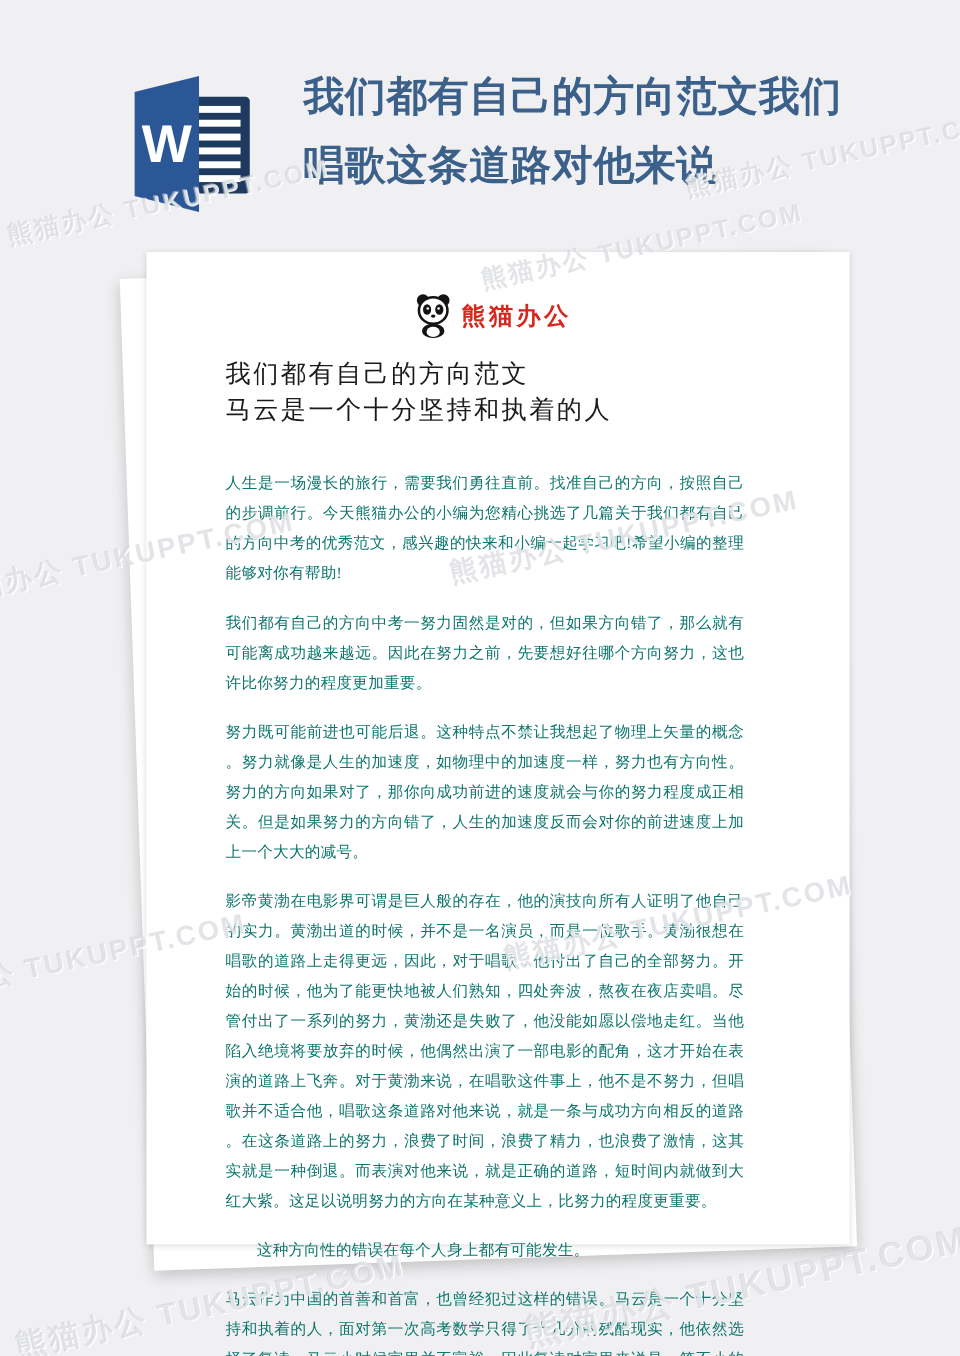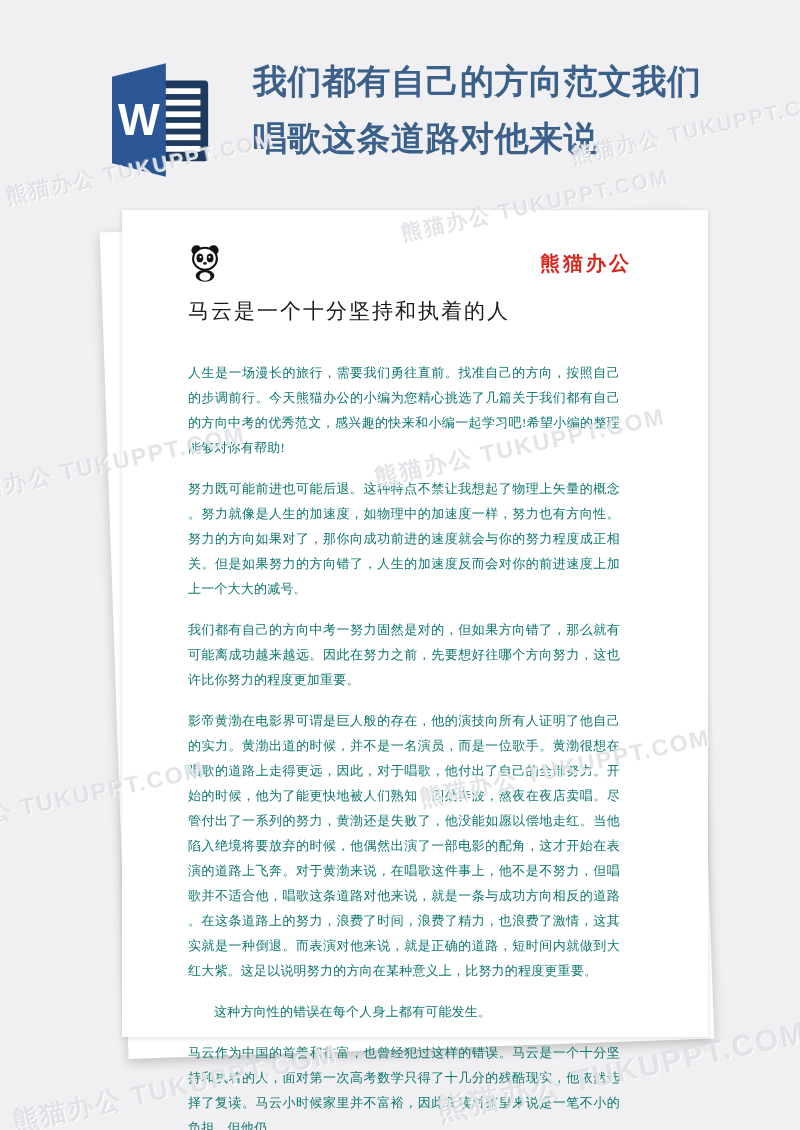--- a/index.html
+++ b/index.html
@@ -25,21 +25,21 @@
     left:114px;top:222px;z-index:0;
     transform:rotate(-2deg);
     box-shadow:0 4px 12px rgba(0,0,0,0.20);
   }
   .page.front{
     left:122px;top:210px;z-index:1;
     padding:32px 88px 0 66px;
     box-shadow:0 1px 5px rgba(0,0,0,0.14);
   }
   .logo-row{
-    display:flex;justify-content:space-between;align-items:center;
+    display:flex;justify-content:center;align-items:center;
     gap:7px;height:42px;margin-right:-12px;
   }
   .panda-icon{width:34px;height:40px;flex:0 0 auto;}
   .logo-text{
     font-family:"Liberation Sans","DejaVu Sans",sans-serif;
     font-size:20px;font-weight:bold;letter-spacing:3px;
     color:var(--logo-red,#d7281e);
   }
   .doc-title{
     font-size:21px;line-height:30px;color:#1b1b1b;
@@ -101,26 +101,27 @@
         <ellipse cx="26" cy="16" rx="4" ry="5.2" fill="#141414"></ellipse>
         <circle cx="14.7" cy="15" r="1.3" fill="#ffffff"></circle>
         <circle cx="25.3" cy="15" r="1.3" fill="#ffffff"></circle>
         <ellipse cx="20" cy="22.5" rx="2.2" ry="1.6" fill="#141414"></ellipse>
         <ellipse cx="20" cy="37" rx="11" ry="7" fill="#141414"></ellipse>
         <ellipse cx="20" cy="38" rx="6.5" ry="5" fill="#ffffff"></ellipse>
       </svg>
       <span class="logo-text">熊猫办公</span>
     </div>
     <div class="doc-title">
+      <div>我们都有自己的方向范文</div>
       <div>马云是一个十分坚持和执着的人</div>
     </div>
     <div class="doc-body">
         <p class="para">人生是一场漫长的旅行，需要我们勇往直前。找准自己的方向，按照自己的步调前行。今天熊猫办公的小编为您精心挑选了几篇关于我们都有自己的方向中考的优秀范文，感兴趣的快来和小编一起学习吧!希望小编的整理能够对你有帮助!</p>
+        <p class="para">我们都有自己的方向中考一努力固然是对的，但如果方向错了，那么就有可能离成功越来越远。因此在努力之前，先要想好往哪个方向努力，这也许比你努力的程度更加重要。</p>
         <p class="para">努力既可能前进也可能后退。这种特点不禁让我想起了物理上矢量的概念。努力就像是人生的加速度，如物理中的加速度一样，努力也有方向性。努力的方向如果对了，那你向成功前进的速度就会与你的努力程度成正相关。但是如果努力的方向错了，人生的加速度反而会对你的前进速度上加上一个大大的减号。</p>
-        <p class="para">我们都有自己的方向中考一努力固然是对的，但如果方向错了，那么就有可能离成功越来越远。因此在努力之前，先要想好往哪个方向努力，这也许比你努力的程度更加重要。</p>
         <p class="para">影帝黄渤在电影界可谓是巨人般的存在，他的演技向所有人证明了他自己的实力。黄渤出道的时候，并不是一名演员，而是一位歌手。黄渤很想在唱歌的道路上走得更远，因此，对于唱歌，他付出了自己的全部努力。开始的时候，他为了能更快地被人们熟知，四处奔波，熬夜在夜店卖唱。尽管付出了一系列的努力，黄渤还是失败了，他没能如愿以偿地走红。当他陷入绝境将要放弃的时候，他偶然出演了一部电影的配角，这才开始在表演的道路上飞奔。对于黄渤来说，在唱歌这件事上，他不是不努力，但唱歌并不适合他，唱歌这条道路对他来说，就是一条与成功方向相反的道路。在这条道路上的努力，浪费了时间，浪费了精力，也浪费了激情，这其实就是一种倒退。而表演对他来说，就是正确的道路，短时间内就做到大红大紫。这足以说明努力的方向在某种意义上，比努力的程度更重要。</p>
         <p class="para indent">这种方向性的错误在每个人身上都有可能发生。</p>
         <p class="para">马云作为中国的首善和首富，也曾经犯过这样的错误。马云是一个十分坚持和执着的人，面对第一次高考数学只得了十几分的残酷现实，他依然选择了复读。马云小时候家里并不富裕，因此复读对家里来说是一笔不小的负担，但他仍</p>
       </div>
   </div>
 
   <div class="wm-layer">
       <span class="wm" style="left: 140px; top: 168px; font-size: 21px;">熊猫办公 TUKUPPT.COM</span>
       <span class="wm" style="left: 535px; top: 205px; font-size: 21px;">熊猫办公 TUKUPPT.COM</span>
       <span class="wm" style="left: 705px; top: 128px; font-size: 21px;">熊猫办公 TUKUPPT.COM</span>

